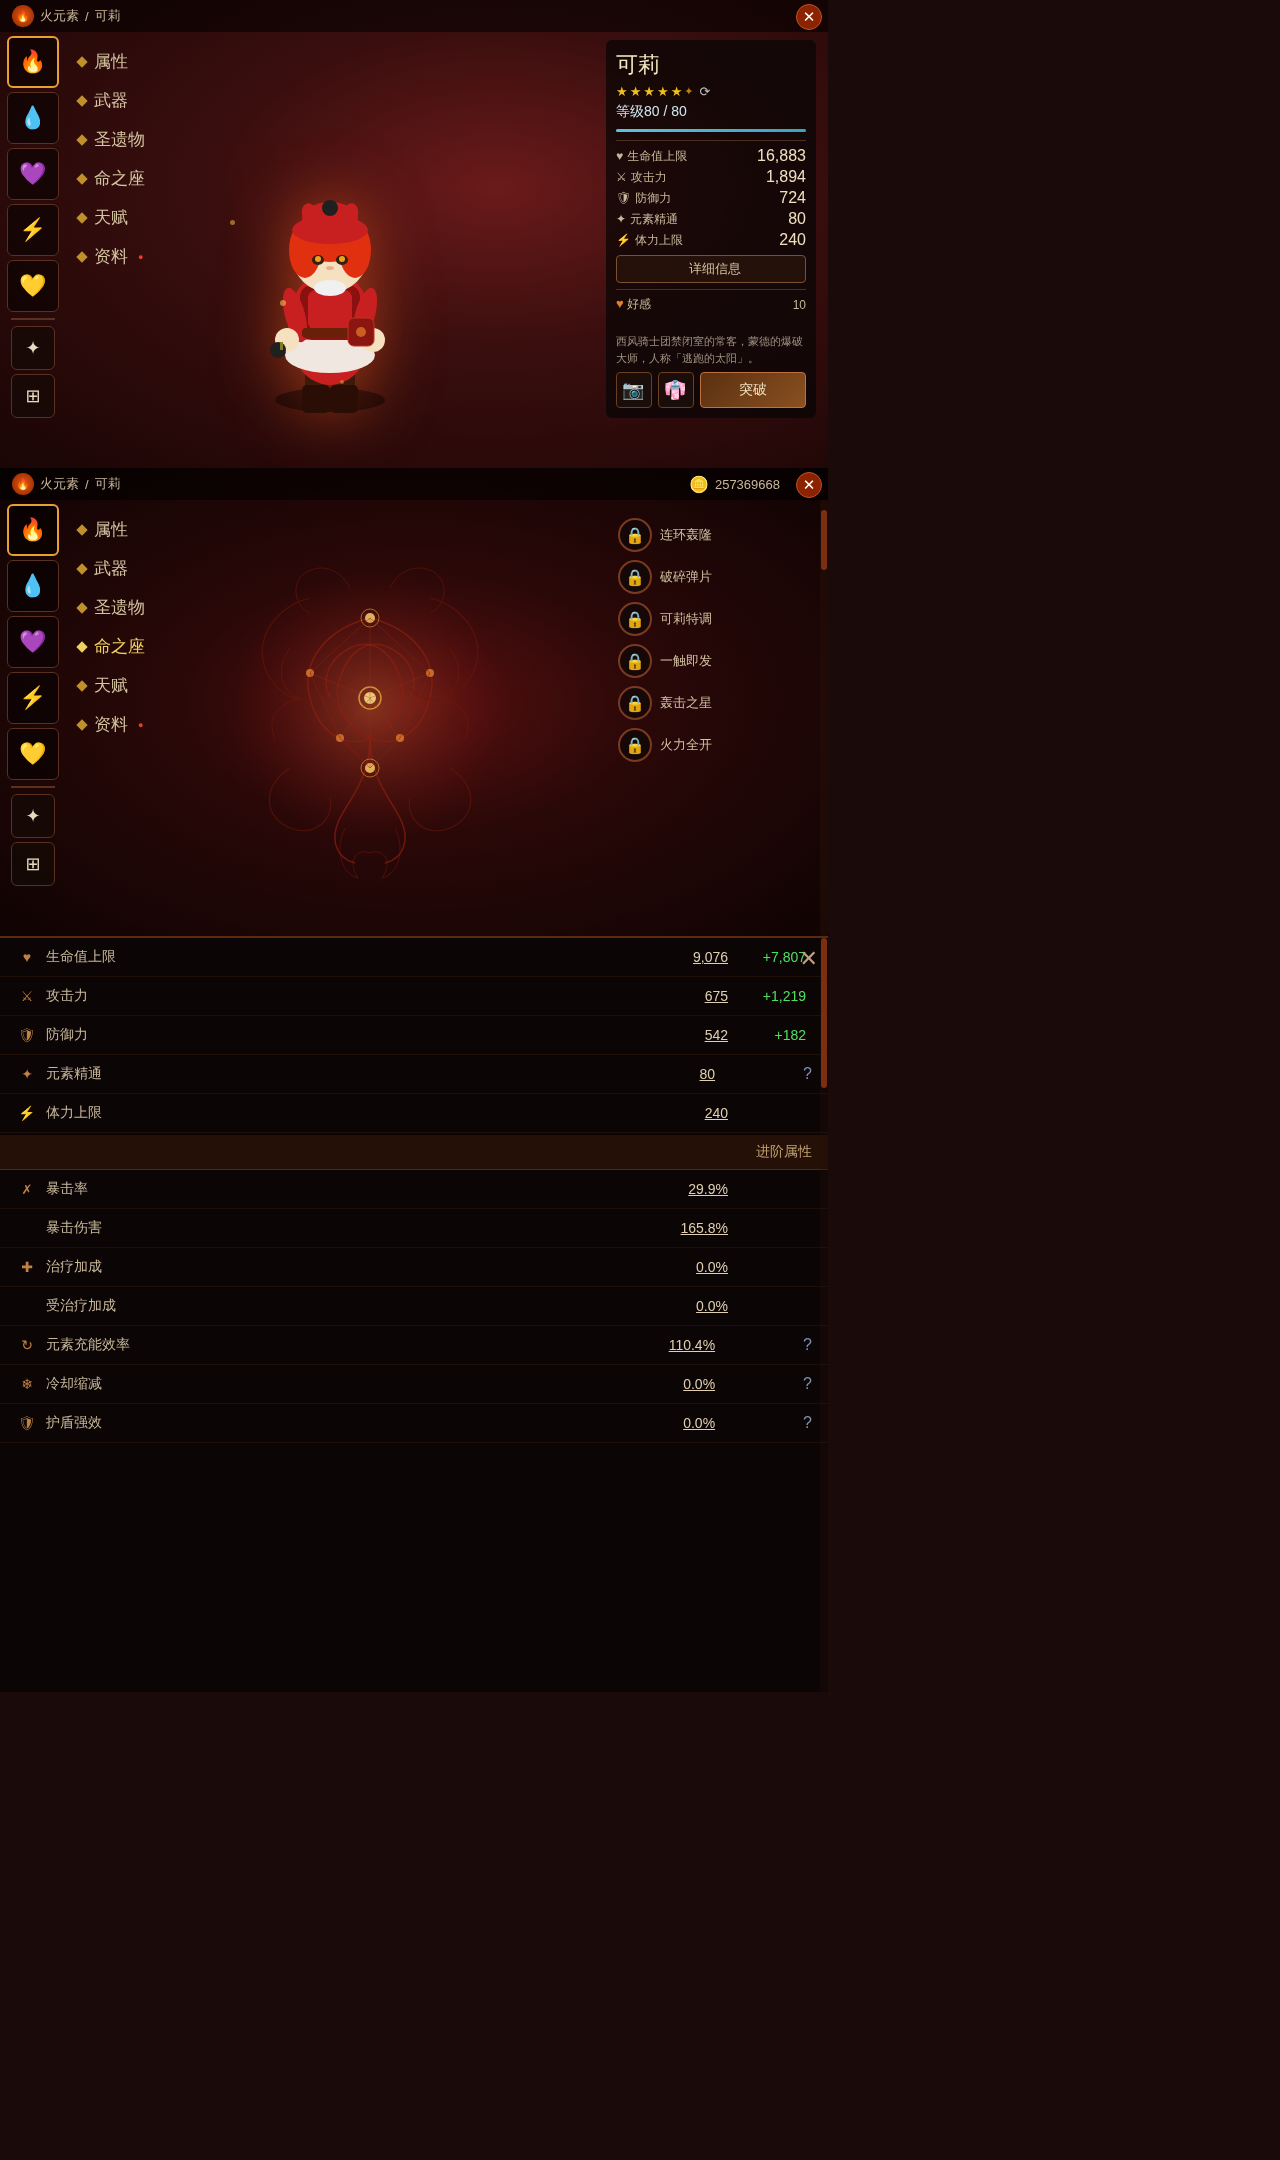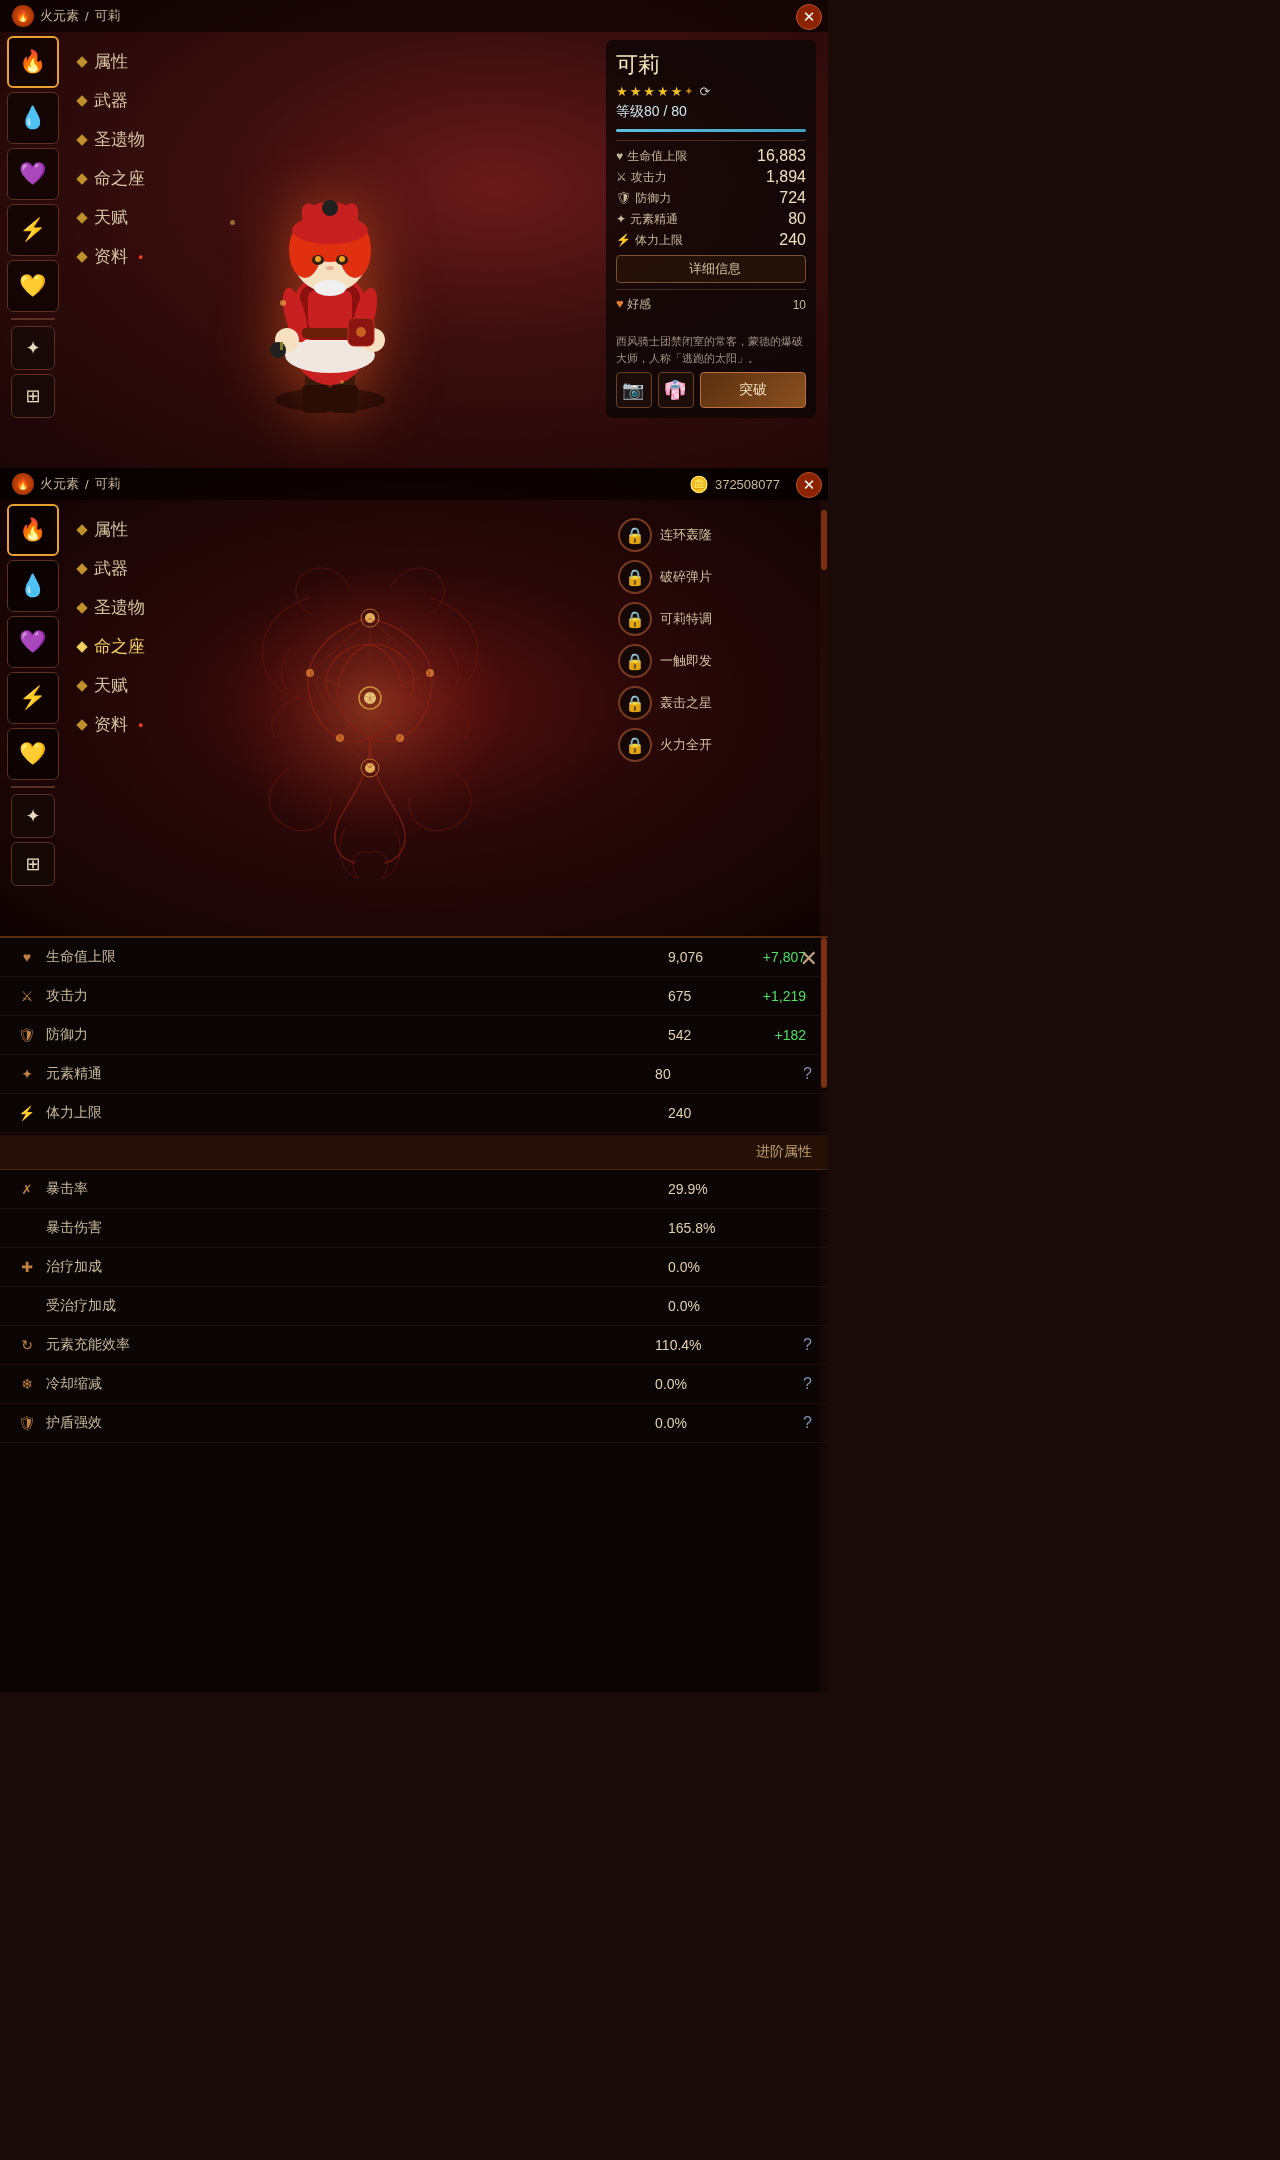--- a/index.html
+++ b/index.html
@@ -304,22 +304,23 @@
       width: 22px; margin-right: 8px;
       text-align: center; font-size: 14px;
       color: #c08040;
       flex-shrink: 0;
     }
     .stats-row-label {
       flex: 1; color: #c8b89a;
     }
     .stats-row-base {
       color: #e0d0b0;
-      min-width: 60px; text-align: left;
+      min-width: 60px; text-align: right;
       margin-right: 8px;
+      text-decoration: underline;
     }
     .stats-row-bonus {
       color: #50e060;
       min-width: 70px; text-align: right;
       margin-right: 6px;
     }
     .stats-row-help {
       color: #8090b0;
       font-size: 16px;
       margin-left: 4px;
@@ -531,21 +532,21 @@
 
 <div class="panel2">
 
   <div class="panel2-top-bar">
     <span class="fire-icon-small">🔥</span>
     <span>火元素</span>
     <span>/</span>
     <span>可莉</span>
     <div class="coin-area">
       <span class="coin-icon">🪙</span>
-      <span>372508077</span>
+      <span>257369668</span>
     </div>
   </div>
   <div class="close-btn" style="top:4px;right:6px;">✕</div>
 
   <div class="sidebar">
     <div class="avatar-slot active">🔥</div>
     <div class="avatar-slot">💧</div>
     <div class="avatar-slot">💜</div>
     <div class="avatar-slot">⚡</div>
     <div class="avatar-slot">💛</div>

